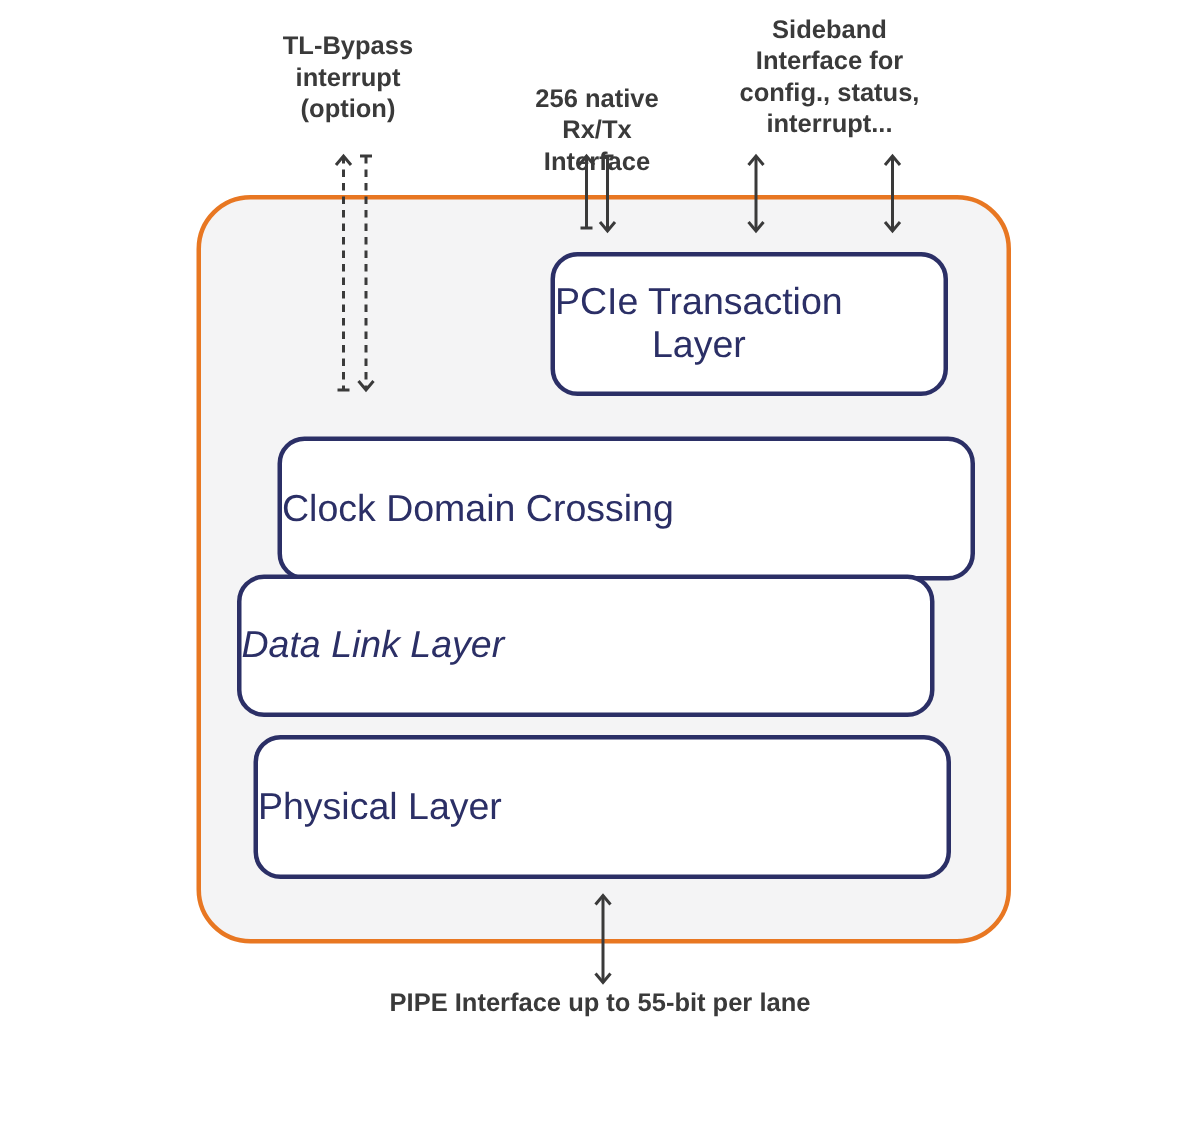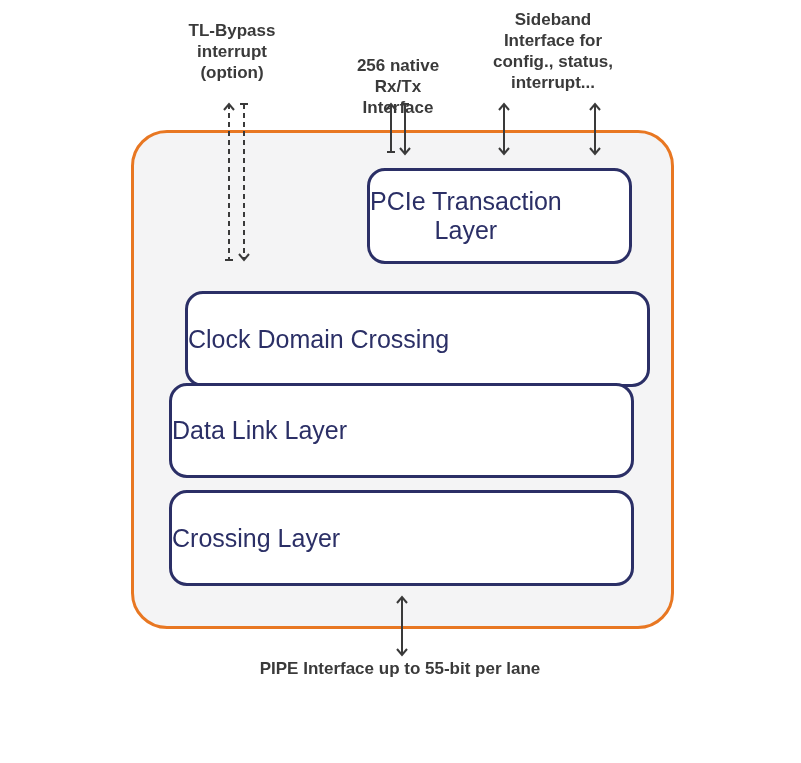--- a/index.html
+++ b/index.html
@@ -11,21 +11,21 @@
   #lbl-rx { left: 328px; top: 20px; width: 140px; margin-top: 35px; }
   #lbl-side { left: 463px; top: 9px; width: 180px; }
   #lbl-pipe { left: 180px; top: 658px; width: 440px; }
   .outer { position: absolute; left: 131px; top: 130px; width: 537px; height: 493px;
            border: 3px solid #e87722; border-radius: 36px; background: #f4f4f5; }
   .layer { position: absolute; background: #ffffff; border: 3px solid #2b2f66;
            border-radius: 18px; display: flex; align-items: center; justify-content: flex-start;
            color: #2b2f66; font-size: 25px; line-height: 29px; text-align: center; white-space: pre-line; }
   #layer-tl  { left: 367px; top: 168px; width: 259px; height: 90px; }
   #layer-cdc { left: 185px; top: 275px; width: 459px; height: 90px; margin-top: 16px; }
-  #layer-dll { left: 169px; top: 383px; width: 459px; height: 89px; }
+  #layer-dll { left: 158px; top: 383px; width: 459px; height: 89px; font-style: italic; }
   #layer-phy { left: 169px; top: 490px; width: 459px; height: 90px; }
   svg.arrows { position: absolute; left: 0; top: 0; }
 </style>
 </head>
 <body>
 
 <div class="label" id="lbl-tl">TL-Bypass
 interrupt
 (option)</div>
 <div class="label" id="lbl-rx">256 native
@@ -42,21 +42,21 @@
   <span>PCIe Transaction
 Layer</span>
 </div>
 <div class="layer" id="layer-cdc">
   <span>Clock Domain Crossing</span>
 </div>
 <div class="layer" id="layer-dll">
   <span>Data Link Layer</span>
 </div>
 <div class="layer" id="layer-phy">
-  <span>Crossing Layer</span>
+  <span>Physical Layer</span>
 </div>
 
 <svg class="arrows" width="801" height="763">
   <g stroke="#3a3a3a" stroke-width="2" fill="none">
 
     <g>
       <line x1="229" y1="104" x2="229" y2="260" stroke-dasharray="5,4"></line>
       <polyline points="224,110 229,104 234,110"></polyline>
       <line x1="225" y1="260" x2="233" y2="260"></line>
     </g>

